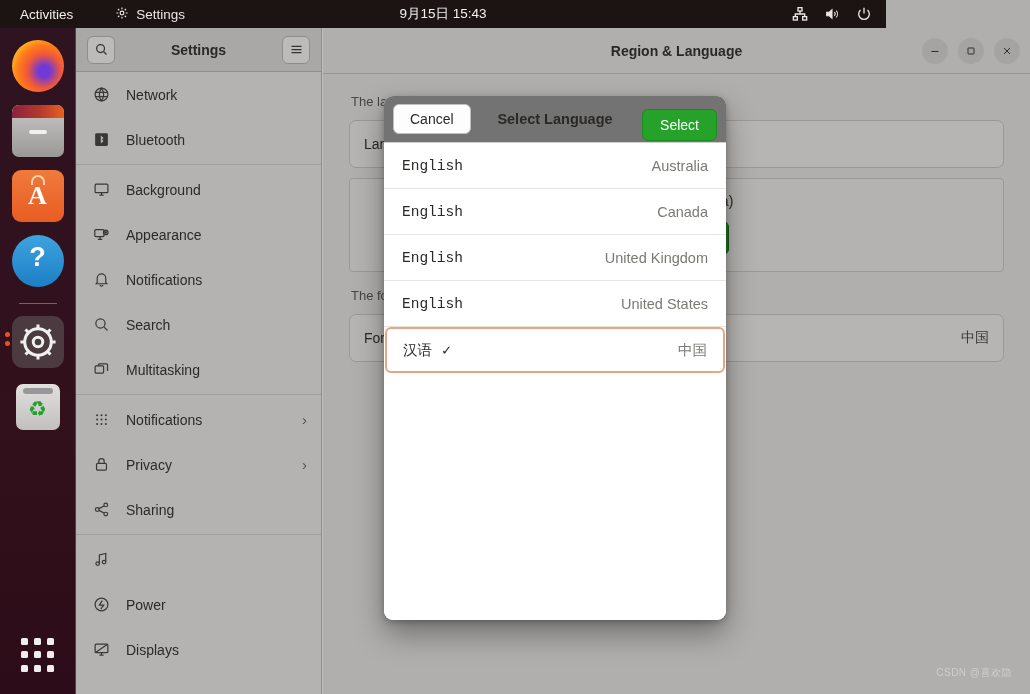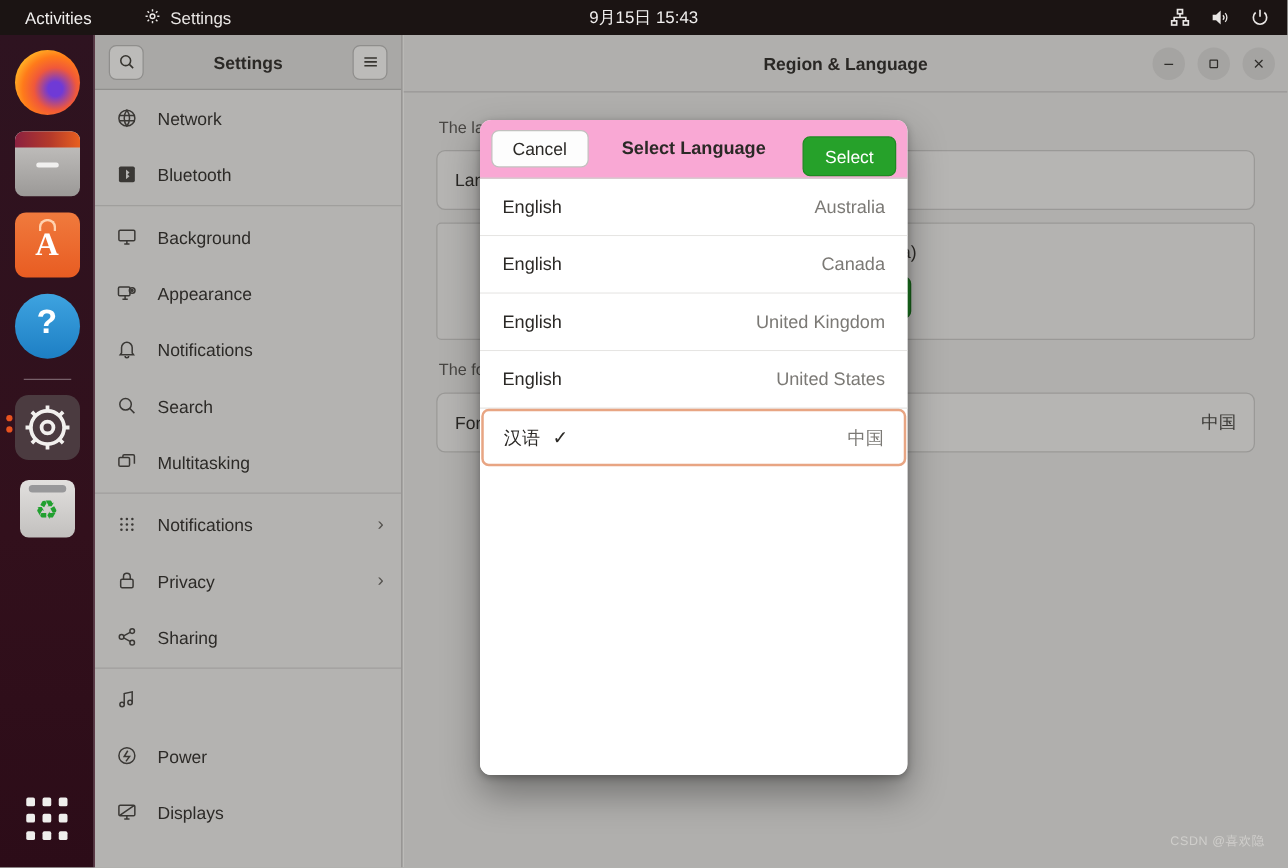--- a/index.html
+++ b/index.html
@@ -6,21 +6,21 @@
   html, body {
     width: 1030px; height: 694px;
     overflow: hidden;
     font-family: "Liberation Sans", "DejaVu Sans", sans-serif;
     background: #aaa9a8;
   }
   #screen { position: relative; width: 1030px; height: 694px; background: #b0afae; }
 
   
   #topbar {
-    position: absolute; left: 0; top: 0; width: 1030px; height: 28px;
+    position: absolute; left: 0; top: 0; width: 886px; height: 28px;
     background: #1b1413; color: #e9e6e4;
     display: flex; align-items: center; font-size: 13.5px;
     z-index: 60;
   }
   #activities { margin-left: 20px; color: #f2f0ef; cursor: pointer; }
   .topbar-app { margin-left: 42px; display: flex; align-items: center; gap: 7px; cursor: pointer; }
   .topbar-clock {
     position: absolute; left: 0; right: 0; text-align: center;
     font-size: 13.5px; color: #f2f0ef; pointer-events: none;
   }
@@ -114,39 +114,39 @@
   .notify-text { font-size:14px; color:#2b2926; margin-bottom:12px; }
   .btn-restart { display:inline-block; background:#1d7a22; color:#dfe9df; font-size:14px;
     padding:8px 22px; border-radius:6px; border:1px solid #176018; cursor:pointer; }
   #dialog {
     position:absolute; left:384px; top:96px; width:342px; height:524px;
     background:#ffffff; border-radius:9px; z-index:80;
     box-shadow: 0 14px 30px rgba(0,0,0,.36), 0 2px 6px rgba(0,0,0,.26);
     overflow:hidden; display:flex; flex-direction:column;
   }
   #dlg-header {
-    height:47px; background:#f9a8d4; border-bottom:1px solid #cfcecc;
+    height:47px; background:#737373; border-bottom:1px solid #cfcecc;
     display:flex; align-items:center; justify-content:space-between; padding:0 9px; position:relative;
   }
   #dlg-title { position:absolute; left:0; right:0; text-align:center; font-weight:bold;
     font-size:14.5px; color:#2b2926; pointer-events:none; }
   #btn-cancel { background:#fdfdfd; border:1px solid #c2c1bf; border-radius:6px;
     font-size:14px; color:#2b2926; padding:6px 16px; cursor:pointer; z-index:2; }
   #btn-select { background:#26a12a; border:1px solid #1e8a22; border-radius:6px;
     font-size:14px; color:#ffffff; padding:7px 17px; cursor:pointer; z-index:2;margin-top:12px; }
   #lang-list { flex:1; background:#fff; overflow:hidden; }
   .lang-row {
     height:46px; display:flex; align-items:center; justify-content:space-between;
     padding:0 18px; border-bottom:1px solid #e6e5e3; cursor:pointer; background:#fff;
   }
   .lang-row.selected {
     border:2px solid #e8a583; border-radius:6px; height:46px;
     margin:0 1px; padding:0 16px;
   }
-  .lang-name { font-size:14.5px; color:#2b2926; display:flex; align-items:center; gap:10px; }
+  .lang-name { font-size:14.5px; color:#2b2926; display:flex; align-items:center; gap:10px;font-family:Liberation Mono, monospace; }
   .lang-check { font-size:15px; color:#2b2926; }
   .lang-region { font-size:14.5px; color:#7b7975; }
 
   #watermark { position:absolute; right:18px; bottom:14px; font-size:10px; color:#cfcecb;
     z-index:90; letter-spacing:.5px; }
 </style>
 </head>
 <body>
 
 <div id="screen">

